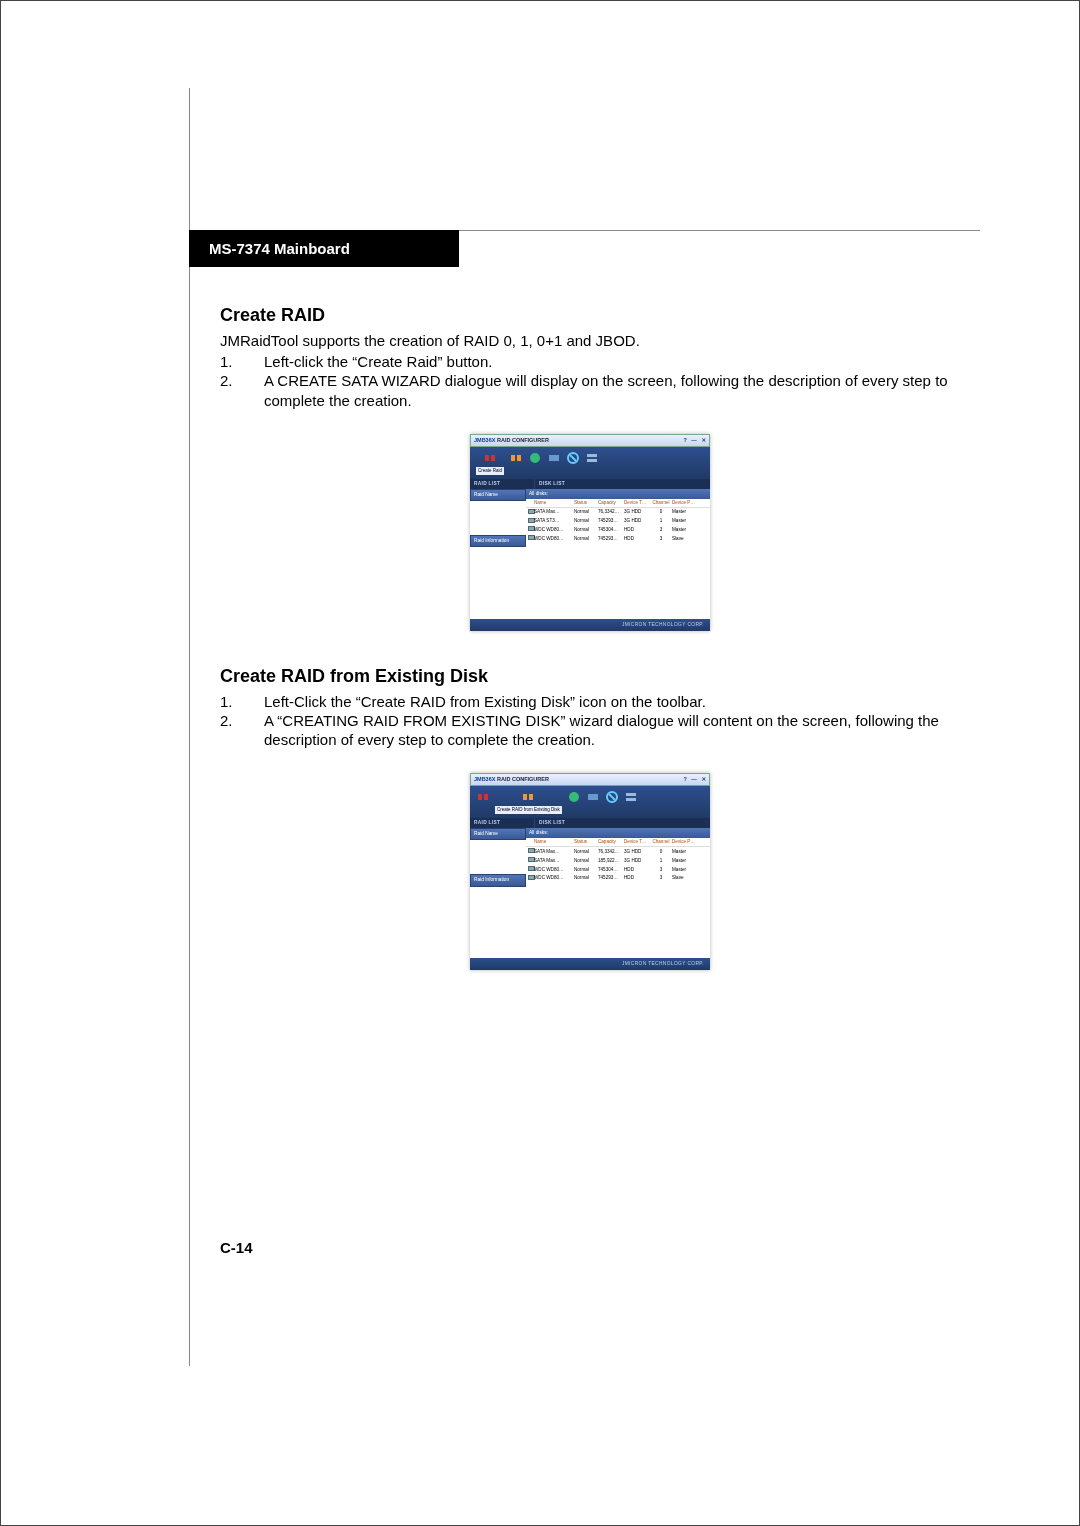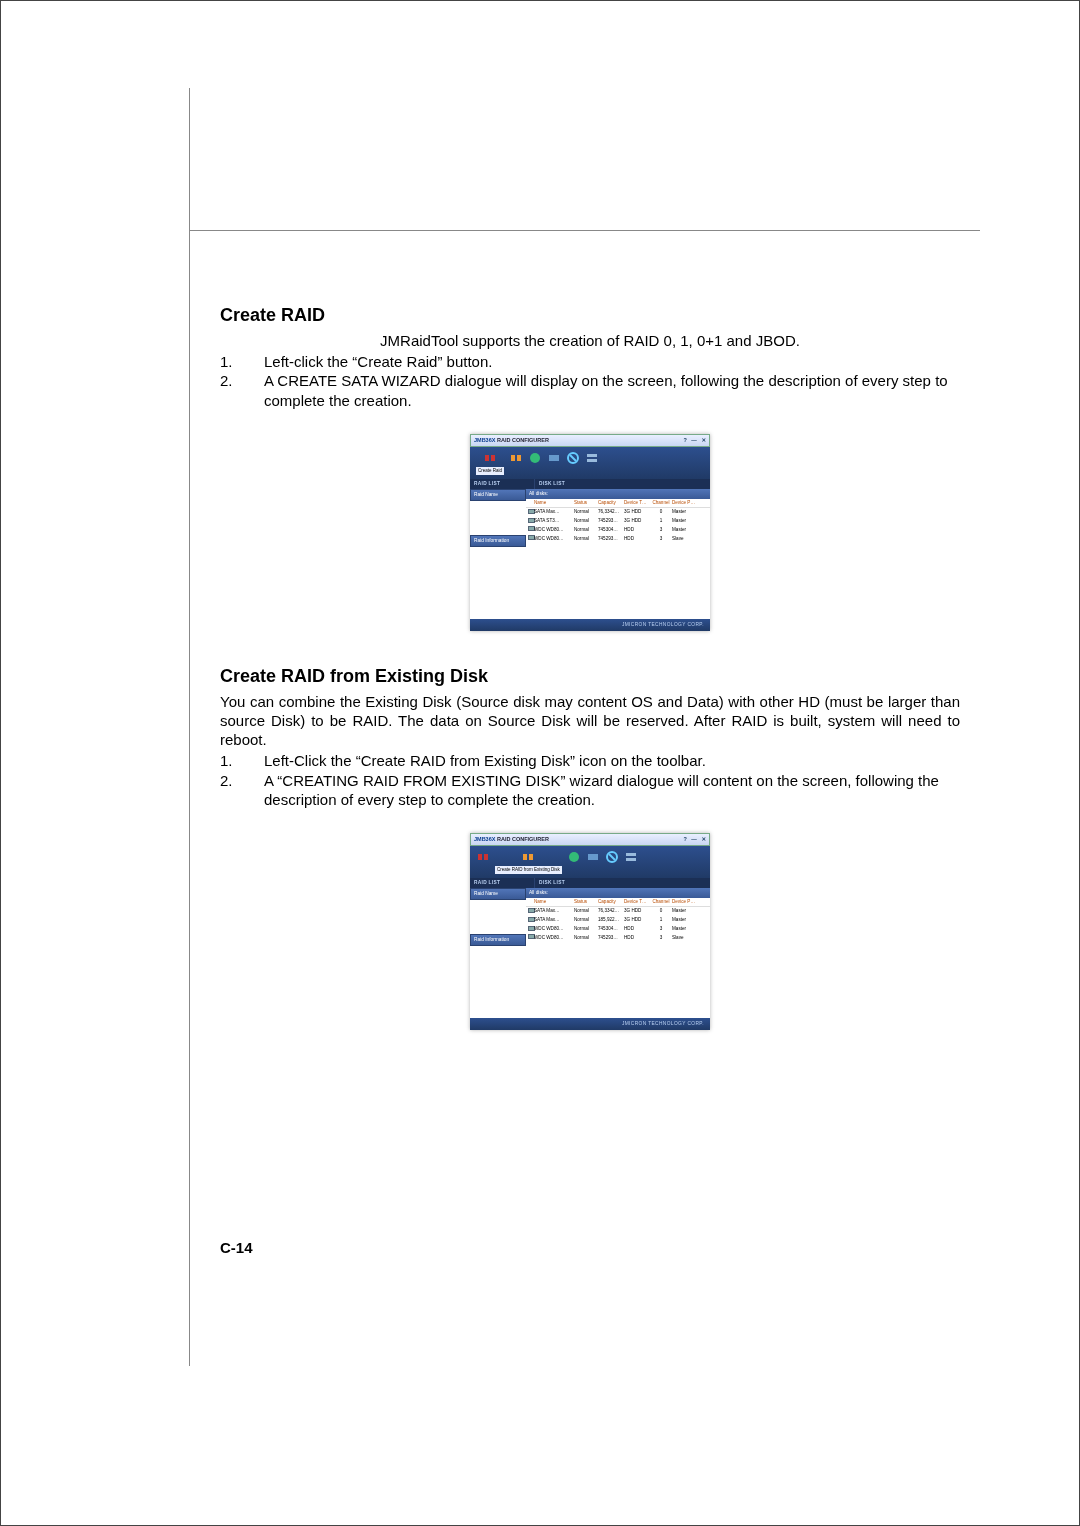--- a/index.html
+++ b/index.html
@@ -62,21 +62,20 @@
     font-size: 15px;
     line-height: 1.28;
   }
   .h1 {
     font-size: 18px;
     font-weight: bold;
     margin-bottom: 4px;
   }
   .para {
     margin-bottom: 2px;
-    text-align: center;
   }
   .step {
     display: flex;
   }
   .step .num {
     flex: 0 0 18px;
   }
   .step .txt {
     flex: 1 1 auto;
     margin-left: 26px;
@@ -235,20 +234,23 @@
   }
 </style>
 </head>
 <body>
 
 <div class="page">
   <div class="outer-border"></div>
   <div class="side-rule"></div>
   <div class="top-rule"></div>
 
+  <div class="header-bar">
+    <span>MS-7374 Mainboard</span>
+  </div>
 
   <div class="content">
 
     <div class="h1">Create RAID</div>
     <div class="para">JMRaidTool supports the creation of RAID 0, 1, 0+1 and JBOD.</div>
     <div class="step">
       <div class="num">1.</div>
       <div class="txt">Left-click the “Create Raid” button.</div>
     </div>
     <div class="step">
@@ -365,21 +367,20 @@
                   <div class="c-dp">Slave</div>
                 </div>
               </div>
           </div>
         </div>
         <div class="footer">JMicron Technology Corp.</div>
       </div>
     </div>
 
     <div class="h1">Create RAID from Existing Disk</div>
-    <div class="para" style="text-align:justify">You can combine the Existing Disk (Source disk may content OS and Data) with other HD (must be larger than source Disk) to be RAID. The data on Source Disk will be reserved. After RAID is built, system will need to reboot.</div>
     <div class="step">
       <div class="num">1.</div>
       <div class="txt">Left-Click the “Create RAID from Existing Disk” icon on the toolbar.</div>
     </div>
     <div class="step">
       <div class="num">2.</div>
       <div class="txt">A “CREATING RAID FROM EXISTING DISK” wizard dialogue will content on the screen, following the description of every step to complete the creation.</div>
     </div>
 
     <div class="screenshot-wrap">

